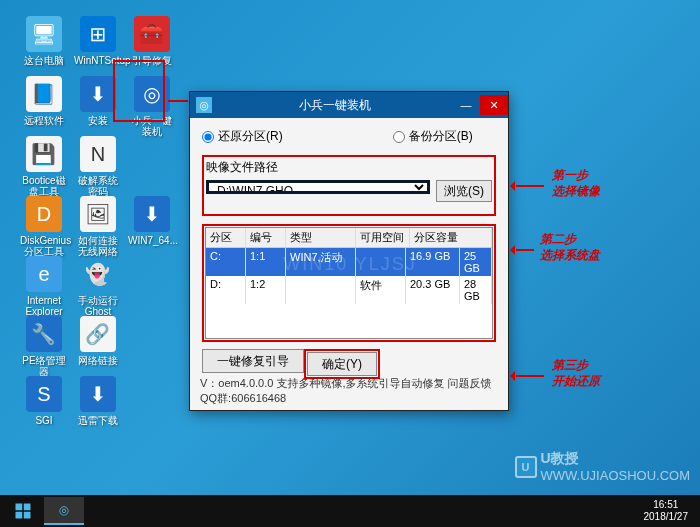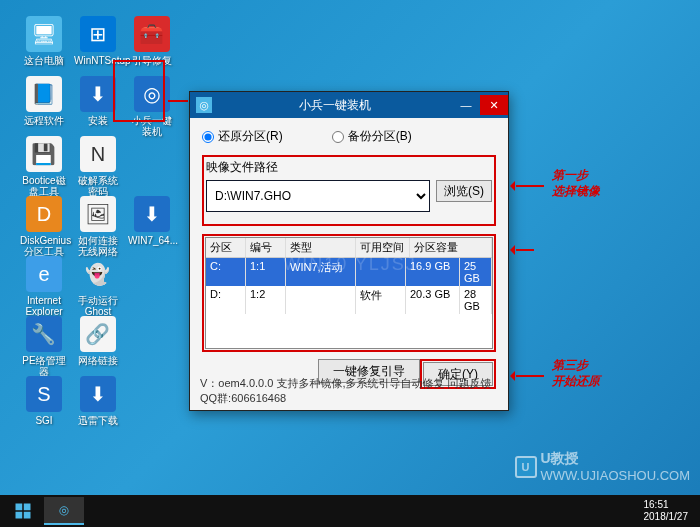--- a/index.html
+++ b/index.html
@@ -53,48 +53,48 @@
 }
 .titlebar .title { flex: 1; text-align: center; font-size: 12px; }
 .titlebar .wbtns { display: flex; }
 .titlebar .wbtn {
   width: 28px; height: 20px; display:flex;align-items:center;justify-content:center;
   font-size: 11px; cursor: pointer; color:#fff;
 }
 .titlebar .wbtn.min { background: #0a5a9e; }
 .titlebar .wbtn.close { background: #d40000; }
 .app-body { padding: 10px 12px; background: #f4f4f4; height: calc(100% - 26px); position: relative; }
-.radio-row { display: flex; gap: 49px; margin-bottom: 10px; font-size: 12px; }
+.radio-row { display: flex; gap: 110px; margin-bottom: 10px; font-size: 12px; }
 .radio-row label { display: flex; align-items: center; gap: 4px; cursor: pointer; }
 .radio-row input { width:12px;height:12px; }
 .section-label { font-size: 12px; margin-bottom: 4px; }
 .path-row { display: flex; gap: 6px; margin-bottom: 10px; }
 .path-row select {
-  flex: 1; height: 32px; border: 1px solid #0f172a; font-size: 12px;
+  flex: 1; height: 14px; border: 3px solid #0f172a; font-size: 12px;
   padding: 0 4px; background: #fff;
 }
 .path-row button {
   width: 56px; height: 22px; border: 1px solid #888; background: #e8e8e8;
   font-size: 12px; cursor: pointer;
 }
 .path-frame { border: 2px solid #d40000; padding: 2px; margin-bottom:8px; }
 .path-frame .section-label { margin-bottom: 4px; }
 
 .table {
   border: 1px solid #888; background: #fff; height: 112px;
   overflow: hidden; font-size: 11px;
 }
 .table-frame { border: 2px solid #d40000; padding: 1px; margin-bottom: 7px; }
 .thead { display: flex; background: #f0f0f0; border-bottom: 1px solid #ccc; }
 .thead div, .trow div { padding: 2px 4px; border-right: 1px solid #ddd; }
 .col0{width:40px}.col1{width:40px}.col2{width:70px}.col3{width:50px}.col4{width:54px}.col5{flex:1}
 .trow { display: flex; cursor: pointer; }
 .trow.sel { background: #2b6cd6; color: #fff; }
 
-.bottom-row { display: flex; justify-content: flex-end; margin-top: 4px; }
+.bottom-row { display: flex; justify-content: flex-start; margin-top: 4px; }
 .bottom-row button {
   height: 24px; padding: 0 14px; border: 1px solid #888;
   background: #e8e8e8; font-size: 12px; cursor: pointer;
 }
 .ok-frame { border: 2px solid #d40000; padding: 1px; display: inline-block; }
 .status { position: absolute; bottom: 4px; left: 10px; right: 10px; font-size: 11px; color: #333; }
 
 .anno {
   position: absolute; color: #d40000; font-size: 12px; font-weight: bold;
   font-style: italic; text-align: left; line-height: 1.3;
@@ -112,21 +112,21 @@
   transform: translateX(-100%);
 }
 
 .taskbar {
   position: absolute; bottom: 0; left: 0; right: 0; height: 32px;
   background: #111; display: flex; align-items: center; padding: 0 4px;
 }
 .start { width: 38px; height: 28px; display:flex;align-items:center;justify-content:center; cursor:pointer; }
 .start svg { width: 18px; height: 18px; }
 .tbtn { width: 40px; height: 28px; background: #333; margin-left: 2px; display:flex;align-items:center;justify-content:center; border-bottom:2px solid #4db8e8; cursor:pointer;}
-.tray { margin-left: auto; color: #fff; font-size: 10px; text-align: left; padding: 0 8px; line-height: 1.2; }
+.tray { margin-left: auto; color: #fff; font-size: 10px; text-align: center; padding: 0 8px; line-height: 1.2; }
 
 .watermark { position:absolute; right:10px; bottom:44px; opacity:.6; display:flex; align-items:center; gap:4px; color:#fff; font-size:11px; pointer-events: none;}
 .watermark .um { width:22px;height:22px;background:#2b9dd6;border:2px solid #fff;border-radius:3px;display:flex;align-items:center;justify-content:center;font-weight:bold;}
 .light-wm { position:absolute; left:50%; top:50%; transform:translate(-50%,-50%); color:rgba(255,255,255,.18); font-size:18px; letter-spacing:2px; pointer-events:none;}
 </style>
 </head>
 <body>
 
 <div class="desktop">
   <div class="icon-grid" id="iconGrid">
@@ -275,20 +275,24 @@
     </div>
   </div>
 
   <div class="arrow left" style="left:516px;top:185px;width:28px;"></div>
   <div class="anno" style="left:552px;top:168px;">
     <div>第一步</div>
     <div>选择镜像</div>
   </div>
 
   <div class="arrow left" style="left:516px;top:249px;width:18px;"></div>
+  <div class="anno" style="left:540px;top:232px;">
+    <div>第二步</div>
+    <div>选择系统盘</div>
+  </div>
 
   <div class="arrow left" style="left:516px;top:375px;width:28px;"></div>
   <div class="anno" style="left:552px;top:358px;">
     <div>第三步</div>
     <div>开始还原</div>
   </div>
 
   <div class="light-wm">WIN10 YLJSJ</div>
 
   <div class="watermark">

